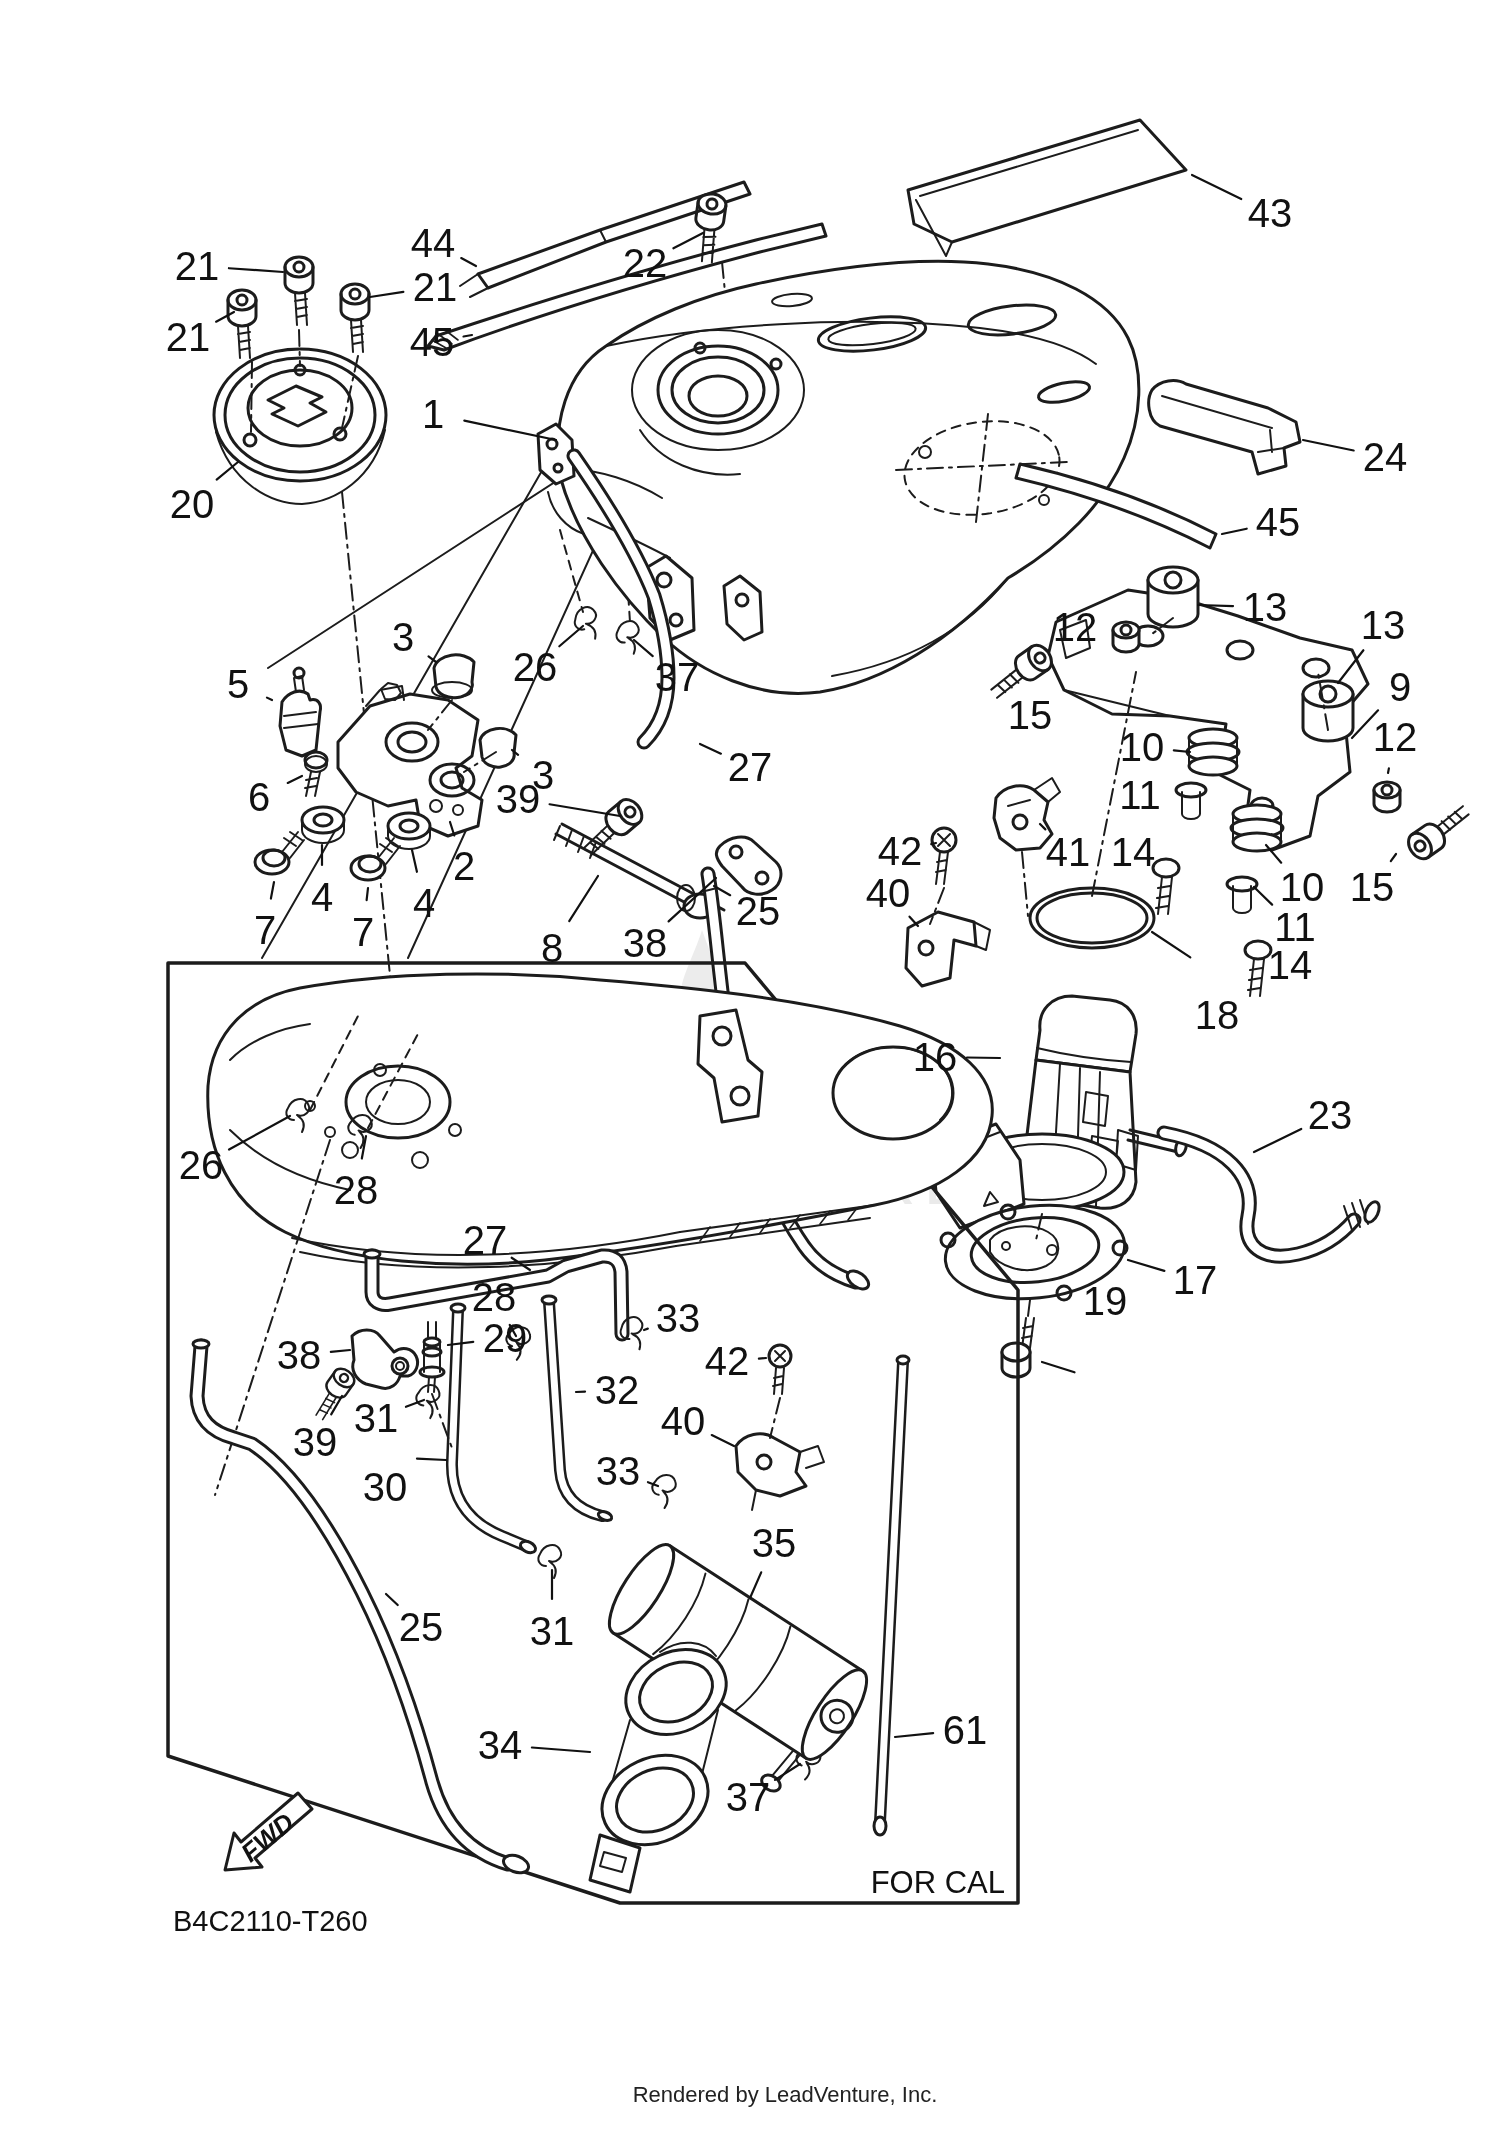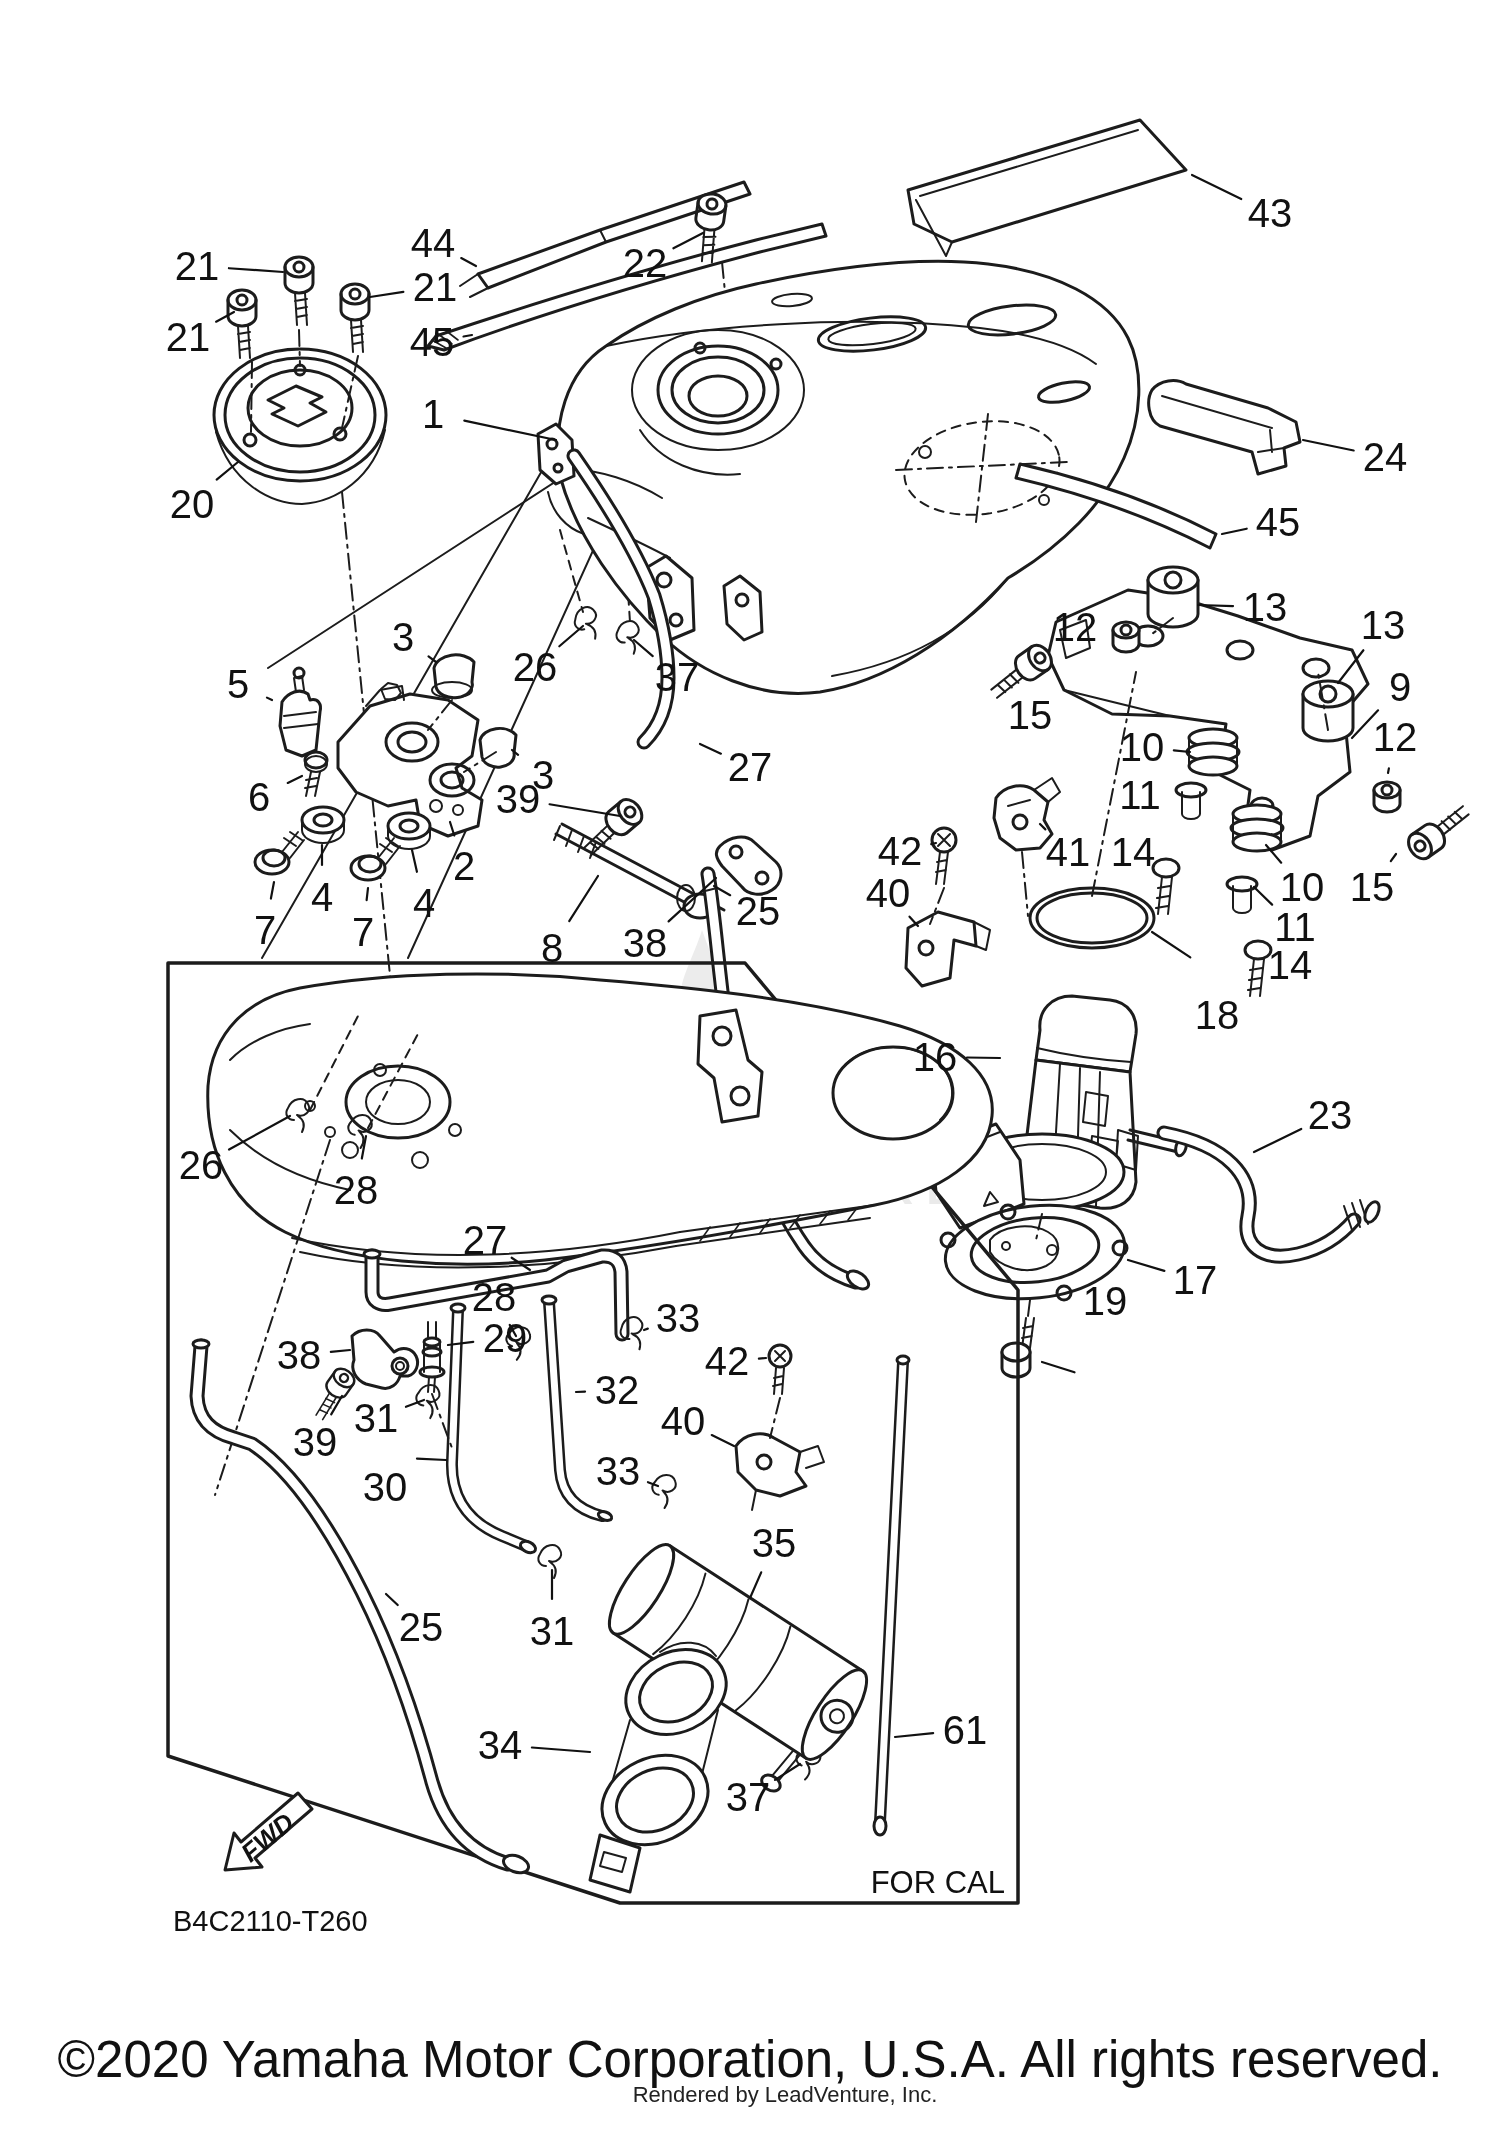--- a/index.html
+++ b/index.html
@@ -574,16 +574,15 @@
       <div class="callout" style="left: 727px; top: 1361px;">42</div>
       <div class="callout" style="left: 618px; top: 1471px;">33</div>
       <div class="callout" style="left: 421px; top: 1627px;">25</div>
       <div class="callout" style="left: 552px; top: 1631px;">31</div>
       <div class="callout" style="left: 500px; top: 1745px;">34</div>
       <div class="callout" style="left: 774px; top: 1543px;">35</div>
       <div class="callout" style="left: 965px; top: 1730px;">61</div>
       <div class="callout" style="left: 748px; top: 1797px;">37</div>
     </div>
 
-<div class="footer-copy">©2020 Yamaha Motor Corporation, U.S.A. All rights reserved.</div>
 <div class="footer-rend">Rendered by LeadVenture, Inc.</div>
 
 </div>
 
 </body></html>

